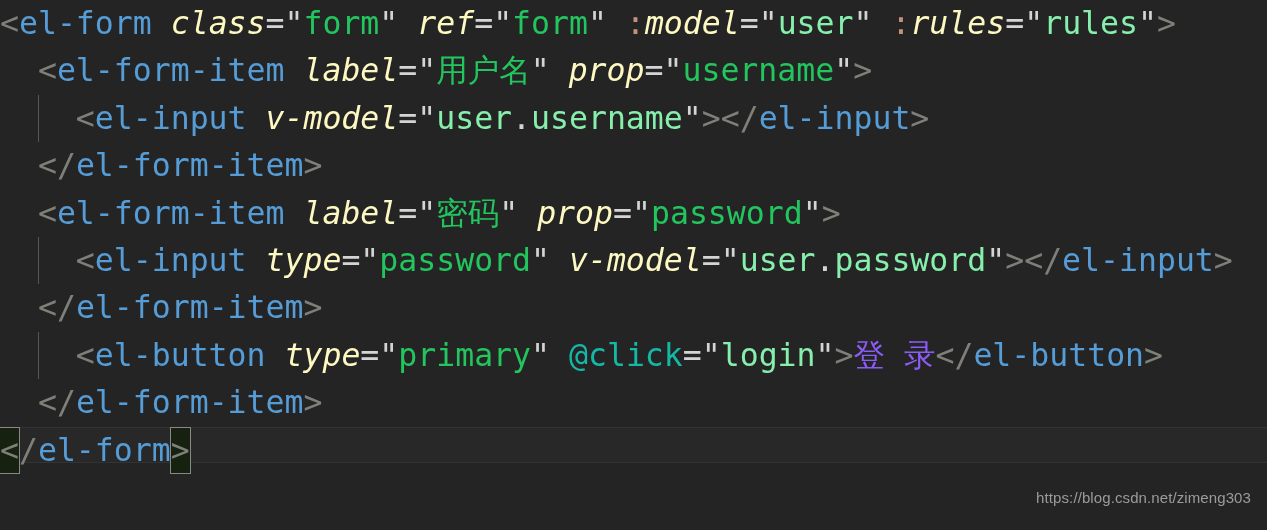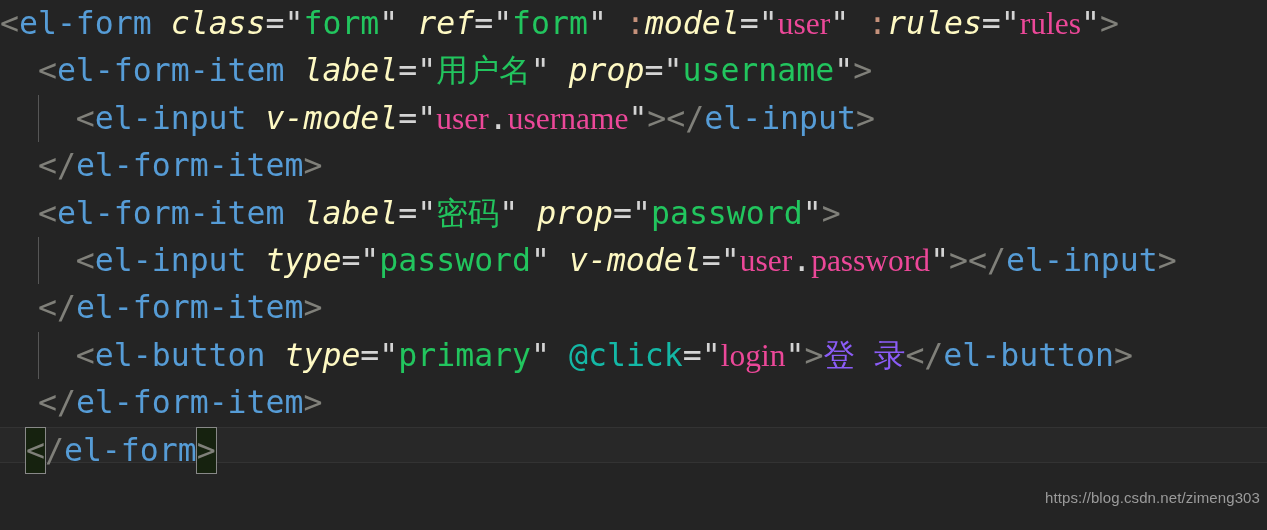--- a/index.html
+++ b/index.html
@@ -52,51 +52,50 @@
     z-index: 1;
   }
   .guide.g1 { left: 38px; }
 
   
   .line.current {
     background: #282828;
     border-top: 1px solid #333333;
     border-bottom: 1px solid #333333;
     height: 36px;
-    padding-left: 26px;
   }
   .line.current .line-text { line-height: 45.4px; height: 45.4px; }
 
   
   .t-bracket   { color: #80807a; }
   .t-tag       { color: #569cd6; text-align: right; }
   .t-attr      { color: #fef9c3; font-style: italic; }
   .t-eq        { color: #d4d4d4; }
   .t-quote     { color: #d4d4d4; }
   .t-str       { color: #22c55e; }
-  .t-bind      { color: #ec4899; font-family: Liberation Serif, serif; }
+  .t-bind      { color: #86efac; }
   .t-colon     { color: #c5917b; }
   .t-at        { color: #14b8a6; }
   .t-text      { color: #8b5cf6; }
   .t-dot       { color: #d4d4d4; }
   .t-space     { color: transparent; }
 
   
   .bmatch {
     position: relative;
     display: inline-block;
     background: #16220f;
     box-shadow: 0 0 0 1px #888888;
     z-index: 4;
   }
 
   
   .watermark {
     position: absolute;
-    right: 7px;
+    right: 16px;
     bottom: 9px;
     font-family: "Liberation Sans", sans-serif;
     font-size: 15px;
     color: #9b9b9b;
     letter-spacing: 0.1px;
     z-index: 10;
     white-space: nowrap;
   }
 </style>
 </head>

